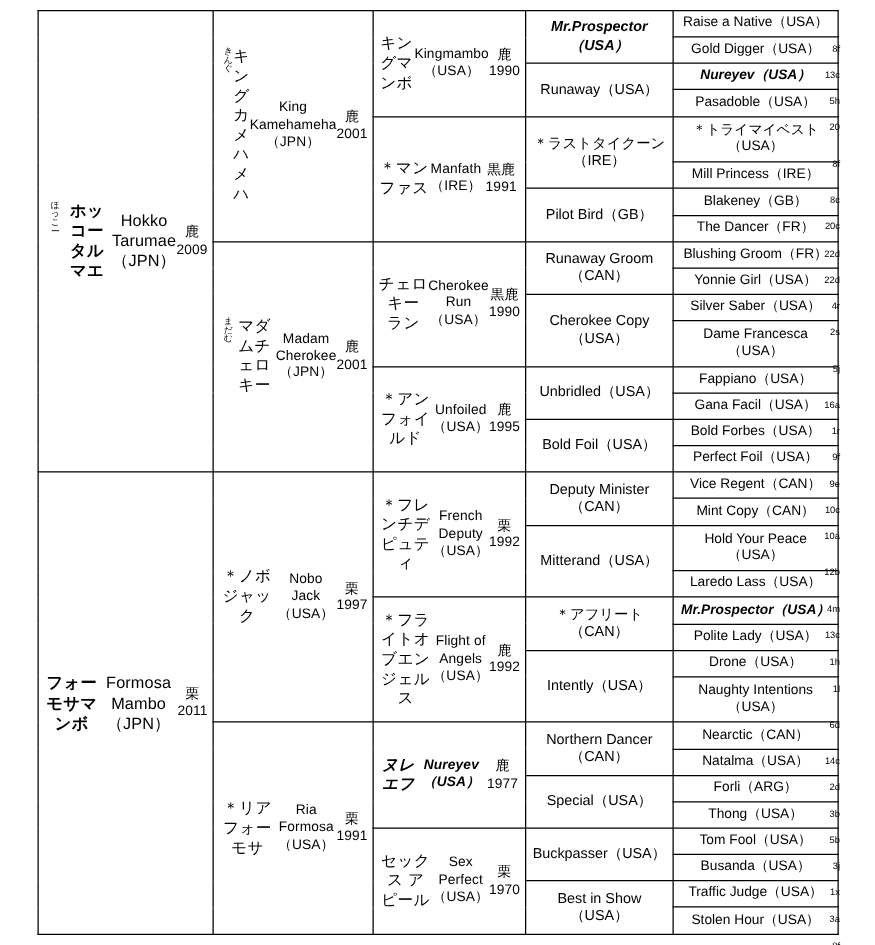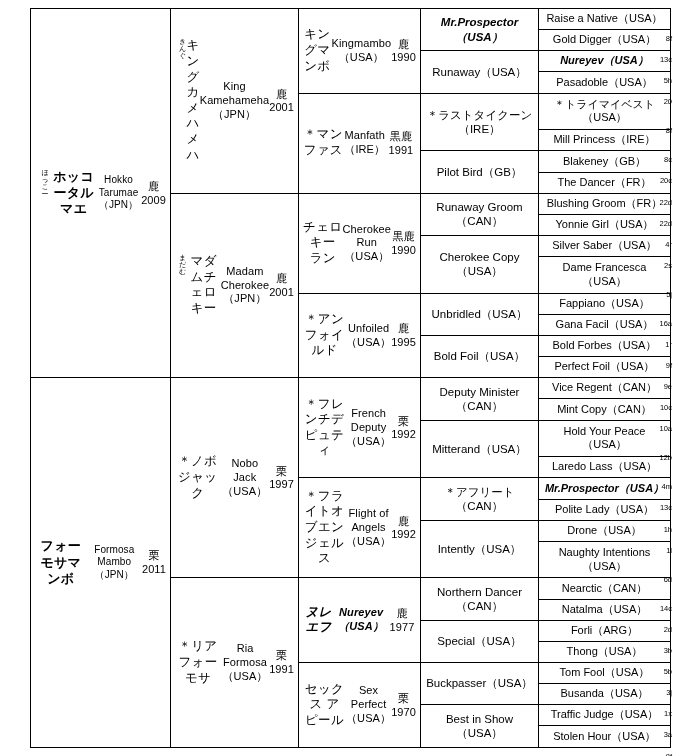--- a/index.html
+++ b/index.html
@@ -60,21 +60,21 @@
     letter-spacing: 0.1px;
   }
   .meta {
     font-size: 11px;
     letter-spacing: 0.1px;
     margin-top: 1px;
   }
 
   
   .g1 .jp { font-size: 13px; font-weight: bold; }
-  .g1 .en { font-size: 10px; }
+  .g1 .en { font-size: 13px; }
   .g2 .jp { font-size: 12.5px; }
   .g3 .jp { font-size: 12.5px; }
   .g4 { font-size: 11.5px; }
   .g5 { font-size: 11px; }
 
   .g4-name, .g5-name {
     display: inline-block;
   }
   .bold-italic {
     font-weight: bold;

